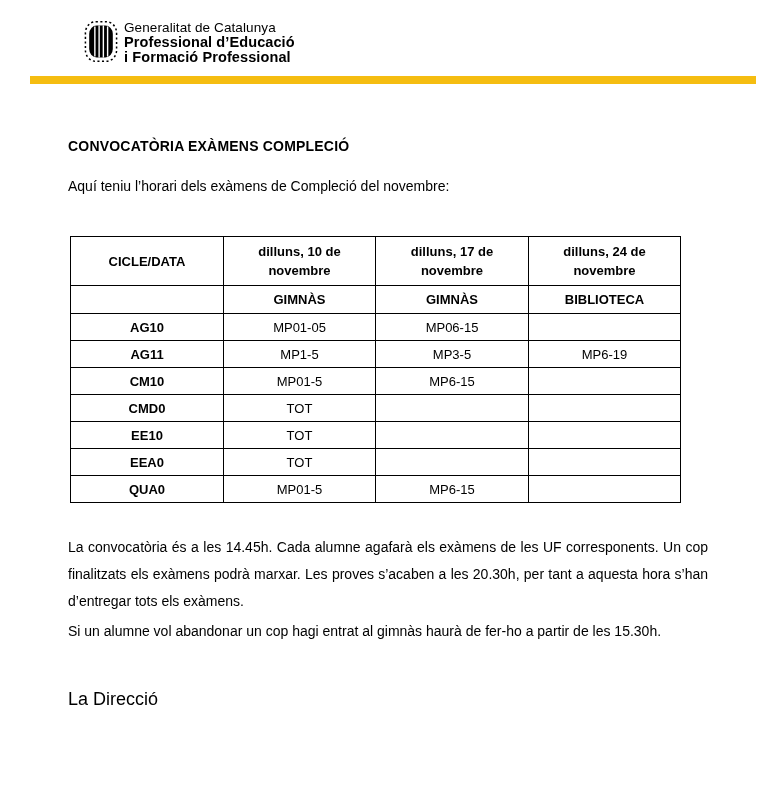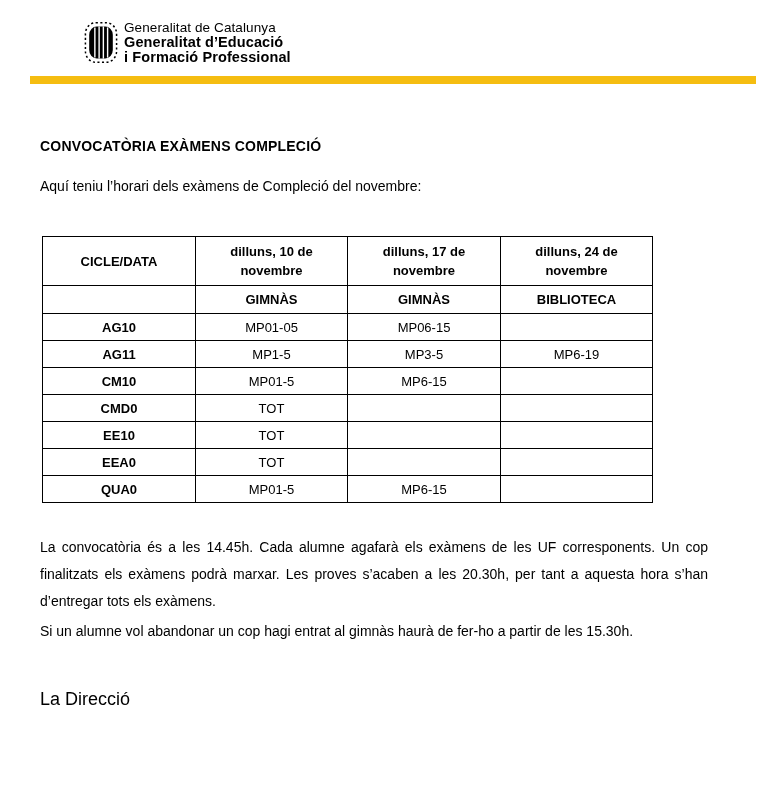--- a/index.html
+++ b/index.html
@@ -9,37 +9,37 @@
     height: 802px;
     font-family: "Liberation Sans", sans-serif;
     color: #000;
     overflow: hidden;
   }
   .page { width: 764px; height: 802px; background: #fff; }
 
   
   .logo-row {
     display: flex;
-    align-items: flex-end;
+    align-items: center;
     padding: 19px 0 0 84px;
     gap: 6px;
   }
   .logo { width: 34px; height: 43px; display: block; flex: 0 0 auto; }
   .org-names { padding-top: 2px; }
   .org-line1 { font-size: 13.5px; line-height: 14px; font-weight: 400; letter-spacing: 0.1px; }
   .org-line2, .org-line3 { font-size: 14.5px; line-height: 14.5px; font-weight: 700; letter-spacing: 0.1px; }
   .accent-bar {
     margin: 12px 0 0 30px;
     width: 726px;
     height: 8px;
     background: #F5BD11;
   }
 
   
-  .content { padding: 0 56px 0 40px; }
+  .content { padding: 0 56px 0 68px; }
   .doc-title {
     margin-top: 54px;
     font-size: 14px;
     font-weight: 700;
     letter-spacing: 0.2px;
   }
   .intro { margin-top: 24px; font-size: 14px; }
 
   
   table.schedule {
@@ -89,21 +89,21 @@
       <svg class="logo" viewBox="0 0 36 45" aria-hidden="true">
         <rect x="1.5" y="1.5" width="33" height="42" rx="11" ry="12" fill="none" stroke="#000" stroke-width="1.6" stroke-dasharray="2.2 2.6"></rect>
         <rect x="5.5" y="5.5" width="25" height="34" rx="8" ry="9" fill="#000"></rect>
         <line x1="11.5" y1="6.5" x2="11.5" y2="38.5" stroke="#fff" stroke-width="1.5"></line>
         <line x1="16" y1="5.5" x2="16" y2="39.5" stroke="#fff" stroke-width="1.5"></line>
         <line x1="20.5" y1="5.5" x2="20.5" y2="39.5" stroke="#fff" stroke-width="1.5"></line>
         <line x1="25" y1="6.5" x2="25" y2="38.5" stroke="#fff" stroke-width="1.5"></line>
       </svg>
       <div class="org-names">
         <div class="org-line1">Generalitat de Catalunya</div>
-        <div class="org-line2">Generalitat d’Educació</div>
+        <div class="org-line2">Professional d’Educació</div>
         <div class="org-line3">i Formació Professional</div>
       </div>
     </div>
     <div class="accent-bar"></div>
   </header>
 
   <main class="content">
 
     <h1 class="doc-title">CONVOCATÒRIA EXÀMENS COMPLECIÓ</h1>
 

